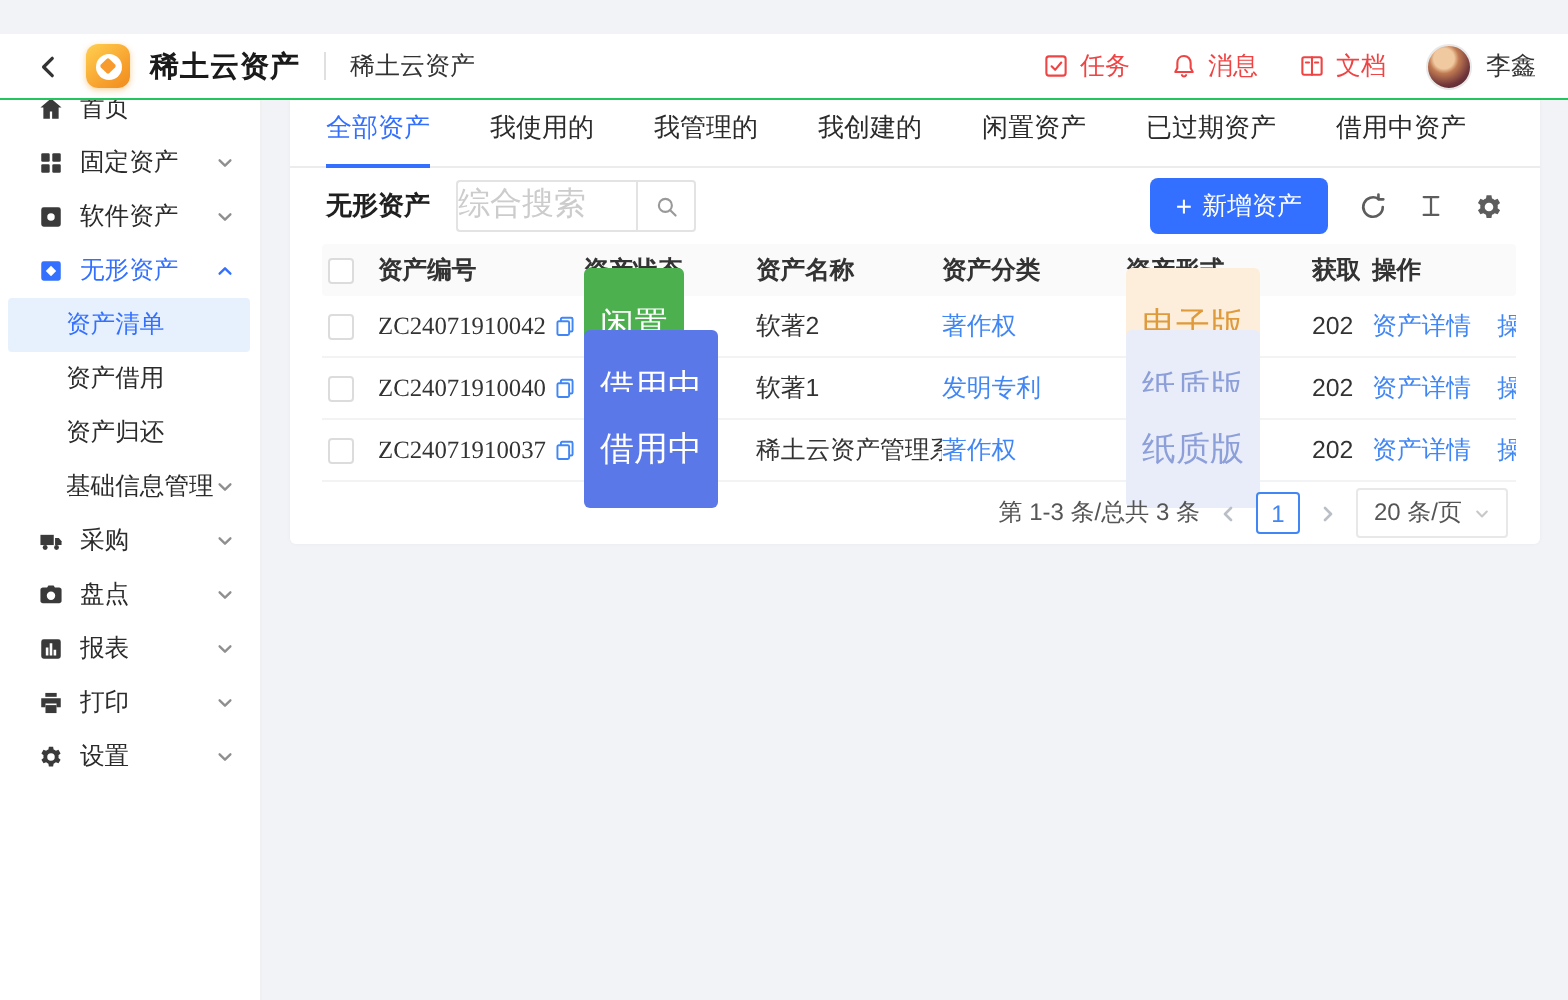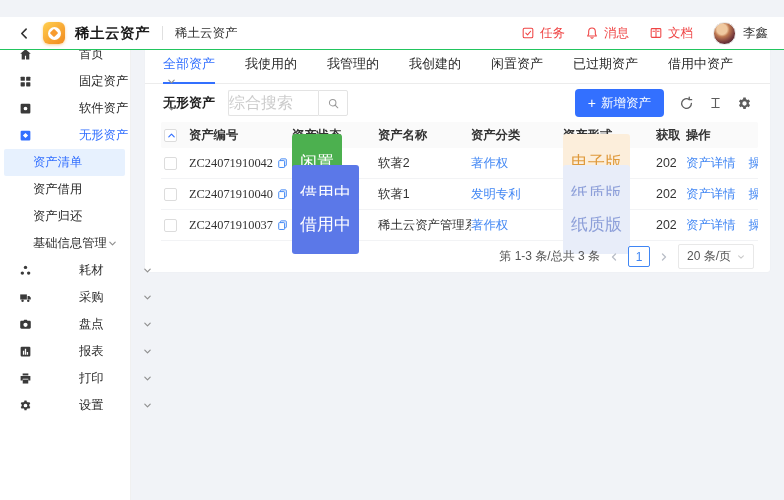--- a/index.html
+++ b/index.html
@@ -31,21 +31,21 @@
   .h-action { display:flex; align-items:center; gap:5px; cursor:pointer; color:#ef4444; }
   .h-user { display:flex; align-items:center; gap:7px; cursor:pointer; }
   .avatar { width:23px; height:23px; border-radius:50%;
     background:radial-gradient(circle at 38% 30%, #f0c9a0 0 26%, #c07a52 38%, #70353a 68%, #33202e 100%);
     border:1px solid #e8e8e8; }
 
   
   .sidebar { position:absolute; top:33px; left:0; bottom:0; width:131px; background:#fff;
     border-right:1px solid #f0f0f0; padding-top:8px; z-index:2; }
   .nav-item { height:27px; display:flex; align-items:center; padding:0 13px 0 19px;
-    cursor:pointer; color:#2b2b2b;gap:39px; }
+    cursor:pointer; color:#2b2b2b; }
   .nav-icon { width:13px; height:13px; margin-right:8px; display:flex; color:#3a3a3a; flex:none; }
   .nav-label { flex:1; font-size:12.3px; white-space:nowrap; }
   .nav-chevron { color:#8f8f8f; display:flex; flex:none; }
   .nav-item.active-parent, .nav-item.active-parent .nav-icon, .nav-item.active-parent .nav-chevron { color:#3370ff; }
   .nav-sub { height:27px; display:flex; align-items:center; padding:0 8px 0 29px;
     margin:0 5px 0 4px; cursor:pointer; font-size:12.3px; color:#2b2b2b; border-radius:2px; }
   .nav-sub .nav-label { flex:1; }
   .nav-sub.active { background:#e7f1fe; color:#3370ff; }
 
   
@@ -233,35 +233,20 @@
   </div>
   <div class="nav-sub">
     <span class="nav-label">基础信息管理</span>
     <span class="nav-chevron">
       <svg width="9" height="9" viewBox="0 0 10 10" fill="none" stroke="currentColor" stroke-width="1.3" stroke-linecap="round" stroke-linejoin="round">
           <polyline points="2,3.5 5,6.5 8,3.5"></polyline>
         </svg>
     </span>
   </div>
 
-  <div class="nav-item">
-    <span class="nav-icon">
-      <svg width="13" height="13" viewBox="0 0 16 16" fill="currentColor">
-          <circle cx="8" cy="4.2" r="2.1"></circle>
-          <circle cx="4.1" cy="11.2" r="2.1"></circle>
-          <circle cx="11.9" cy="11.2" r="2.1"></circle>
-        </svg>
-    </span>
-    <span class="nav-label">耗材</span>
-    <span class="nav-chevron">
-      <svg width="9" height="9" viewBox="0 0 10 10" fill="none" stroke="currentColor" stroke-width="1.3" stroke-linecap="round" stroke-linejoin="round">
-          <polyline points="2,3.5 5,6.5 8,3.5"></polyline>
-        </svg>
-    </span>
-  </div>
 
   <div class="nav-item">
     <span class="nav-icon">
       <svg width="13" height="13" viewBox="0 0 16 16" fill="currentColor">
           <path d="M1.5 4.2h8.2v6.3H1.5z"></path>
           <path d="M10.5 6.2h2.3l1.7 2v2.3h-4z"></path>
           <circle cx="4.4" cy="12" r="1.5"></circle>
           <circle cx="11.4" cy="12" r="1.5"></circle>
         </svg>
     </span>

